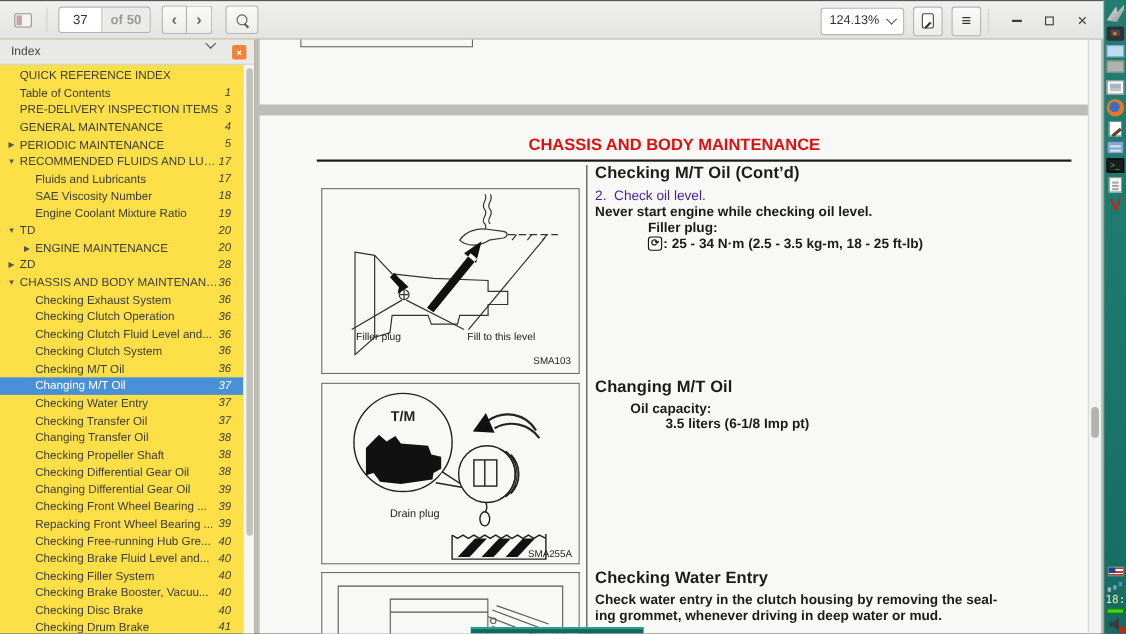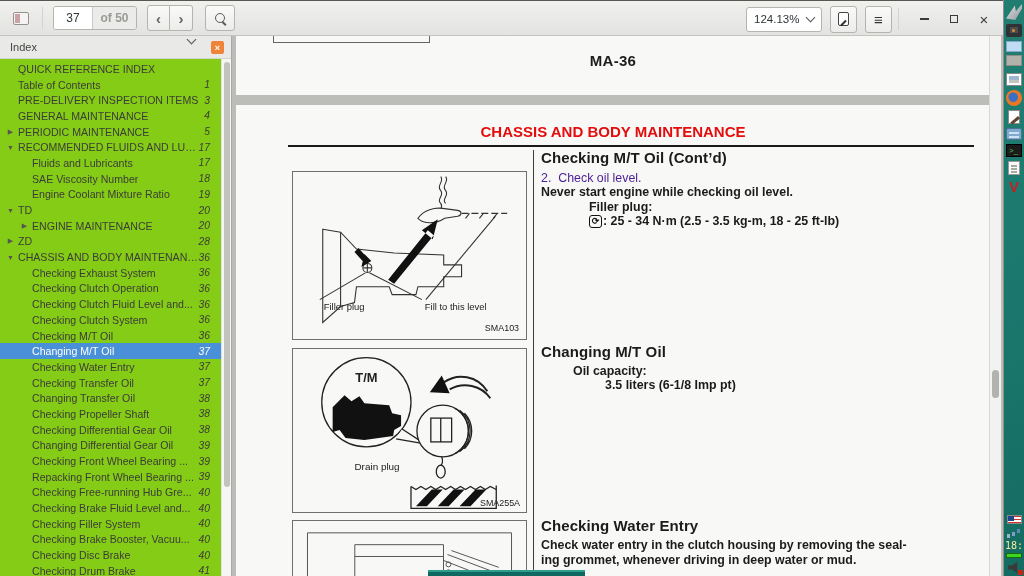--- a/index.html
+++ b/index.html
@@ -47,21 +47,21 @@
   .page-pen { position:relative; width:11px; height:14px; border:1.3px solid #444; border-radius:2px; background:#fff; }
   .page-pen::after { content:""; position:absolute; right:1px; bottom:1px; width:7px; height:1.8px;
      background:#333; transform:rotate(-45deg); }
   .hambtn { font-size:15px; color:#333; }
   .winctl { width:22px; height:27px; display:flex; align-items:center; justify-content:center; margin-left:8px; color:#3a3a38; }
   .min-glyph { width:9px; height:2px; background:#3a3a38; }
   .max-glyph { width:8px; height:8px; border:1.6px solid #3a3a38; }
   .close-glyph { font-size:15px; line-height:1; }
 
   
-  #sidebar { position:absolute; left:0; top:36px; width:232px; bottom:0; background:#84cc16;
+  #sidebar { position:absolute; left:0; top:36px; width:232px; bottom:0; background:#fde047;
      border-right:1px solid #a9a9a5; }
   #sidebar-header { position:absolute; left:0; top:0; width:100%; height:23px; background:#e9e9e7;
      border-bottom:1px solid #d3d3cf; display:flex; align-items:center; font-size:11px; color:#44443f; }
   #sidebar-header .title { margin-left:10px; }
   #index-chevron { position:absolute; right:36px; top:4px; }
   #sidebar-close { position:absolute; right:7px; top:5px; width:13px; height:13px; background:#ef8337;
      border-radius:2px; color:#fff; font-size:9px; font-weight:bold; display:flex; align-items:center; justify-content:center; }
   #sidebar-list { position:absolute; left:0; top:23px; right:10px; bottom:0; overflow:hidden; padding-top:2px; }
   .srow { height:15.7px; display:flex; align-items:center; font-size:10.6px; color:#3c3c38; white-space:nowrap; }
   .srow .arrow { width:11px; text-align:center; font-size:7px; color:#555; flex:0 0 11px; }
@@ -384,21 +384,20 @@
         </div>
       <div id="side-scroll">
         <div id="side-thumb"></div>
       </div>
     </div>
 
     <div id="main">
 
       <div id="page1">
         <div id="prev-fig-frame"></div>
-        <div id="prev-page-num">MA-36</div>
       </div>
 
       <div id="page2">
         <div id="chapter-title">CHASSIS AND BODY MAINTENANCE</div>
         <div id="title-rule"></div>
         <div id="col-divider"></div>
 
         <div id="fig1" class="figbox">
           <svg viewBox="0 0 235 167">
             <g fill="none" stroke="#333" stroke-width="1.1">

